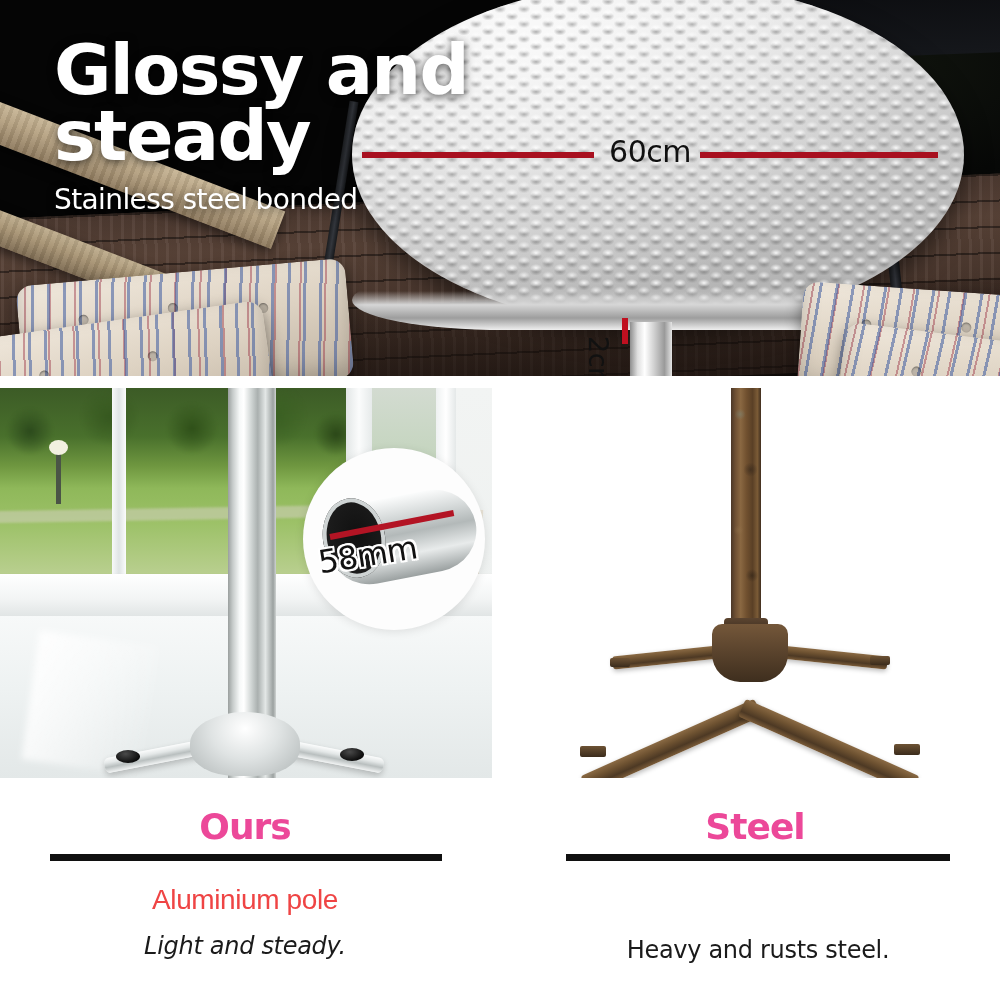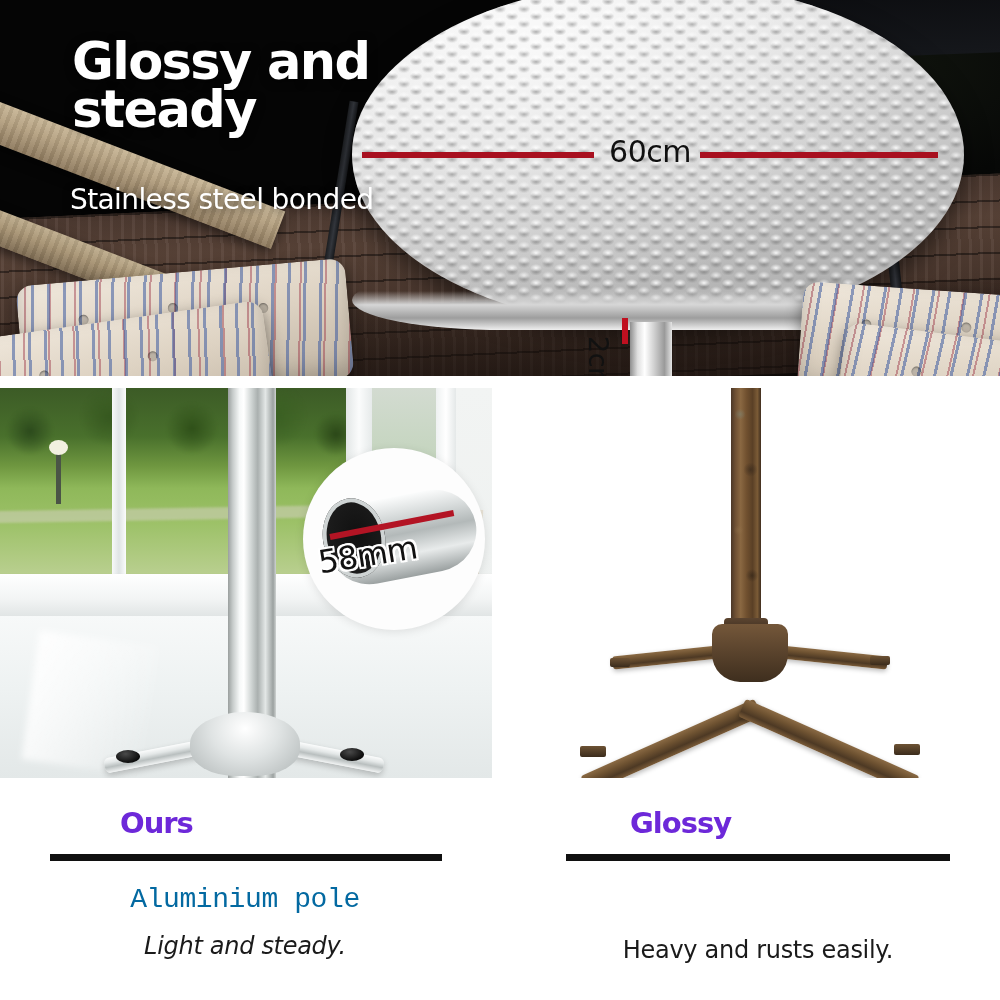--- a/index.html
+++ b/index.html
@@ -189,33 +189,33 @@
   }
   .dim-2-label{
     position:absolute; left:614px; top:336px;
     font-size:27px; color:#111; font-family:"DejaVu Sans", sans-serif;
     transform:rotate(90deg); transform-origin:left top; white-space:nowrap;
     letter-spacing:-0.5px;
   }
 
   
   .headline{
-    position:absolute; left:72px; top:38px; width:420px;
-    color:#fff; font-size:51px; line-height:0.94; font-weight:700;
+    position:absolute; left:54px; top:38px; width:420px;
+    color:#fff; font-size:70px; line-height:0.94; font-weight:700;
     font-family:"DejaVu Sans", sans-serif; letter-spacing:-1.6px;
     text-shadow:0 2px 10px rgba(0,0,0,.65);
   }
   .headline span{ display:block; }
   .subhead{
     position:absolute; left:54px; top:184px; width:420px;
     color:#fff; font-size:28px; line-height:1.12; font-weight:400;
     font-family:"DejaVu Sans", sans-serif; letter-spacing:-0.6px;
     text-shadow:0 2px 8px rgba(0,0,0,.6);
   }
-  .subhead span{ display:block;margin-left:16px; }
+  .subhead span{ display:block; }
 
   
   .mid-left{
     position:absolute; left:0; top:388px; width:492px; height:390px; overflow:hidden;
     background:linear-gradient(180deg,#f2f4f3 0%, #eef1f0 55%, #e7eaea 100%);
   }
   
   .win-outer{
     position:absolute; left:-6px; top:0; width:460px; height:200px;
     background:#e9ecec;
@@ -391,35 +391,35 @@
           background:linear-gradient(180deg,#6d5234,#3b2c1c); }
   .rfoot-bl{ left:40px;  top:126px; }
   .rfoot-br{ left:354px; top:124px; }
   .rfoot-tl{ left:70px;  top:38px; width:20px; height:9px; }
   .rfoot-tr{ left:330px; top:36px; width:20px; height:9px; }
 
   
   .compare{ position:absolute; left:0; top:778px; width:1000px; height:222px; background:#fff; }
   .cmp-title{
     position:absolute; font-family:"DejaVu Sans", sans-serif; font-weight:700;
-    font-size:29px; color:#6d28d9; letter-spacing:-1px; text-align:left;
+    font-size:36px; color:#ec4899; letter-spacing:-1px; text-align:center;
   }
   .cmp-title-l{ left:120px; top:28px; width:250px; }
   .cmp-title-r{ left:630px; top:28px; width:250px; }
   .rule{ position:absolute; height:7px; background:#101010; top:76px; }
   .rule-l{ left:50px;  width:392px; }
   .rule-r{ left:566px; width:384px; }
   .vs{
     position:absolute; left:450px; top:40px; width:108px; text-align:center;
     font-family:"DejaVu Sans", sans-serif; font-weight:700; font-size:52px;
     color:#0b0b0b; letter-spacing:-1px;
   }
   .cmp-sub{
-    position:absolute; font-family:Liberation Mono, monospace; font-weight:400;
-    font-size:28px; color:#0369a1; text-align:center; letter-spacing:-0.4px;
+    position:absolute; font-family:Liberation Sans, sans-serif; font-weight:400;
+    font-size:28px; color:#ef4444; text-align:center; letter-spacing:-0.4px;
   }
   .cmp-sub-l{ left:95px;  top:106px; width:300px; }
   .cmp-sub-r{ left:608px; top:106px; width:300px; }
   .cmp-note{
     position:absolute; font-family:"DejaVu Sans", sans-serif; font-weight:400;
     font-size:24px; color:#1a1a1a; text-align:center; letter-spacing:-0.3px;
   }
   .cmp-note-l{ left:95px;  top:154px; width:300px;font-style:italic; }
   .cmp-note-r{ left:608px; top:158px; width:300px; }
 
@@ -538,25 +538,25 @@
       <div class="rust-arm rarm-br"></div>
       <div class="rfoot rfoot-tl"></div>
       <div class="rfoot rfoot-tr"></div>
       <div class="rfoot rfoot-bl"></div>
       <div class="rfoot rfoot-br"></div>
     </div>
   </div>
 
   <div class="compare">
     <div class="cmp-title cmp-title-l">Ours</div>
-    <div class="cmp-title cmp-title-r">Glossy</div>
+    <div class="cmp-title cmp-title-r">Steel</div>
 
     <div class="rule rule-l"></div>
     <div class="rule rule-r"></div>
 
 
     <div class="cmp-sub cmp-sub-l">Aluminium pole</div>
 
     <div class="cmp-note cmp-note-l">Light and steady.</div>
-    <div class="cmp-note cmp-note-r">Heavy and rusts easily.</div>
+    <div class="cmp-note cmp-note-r">Heavy and rusts steel.</div>
   </div>
 
 </div>
 
 </body></html>

